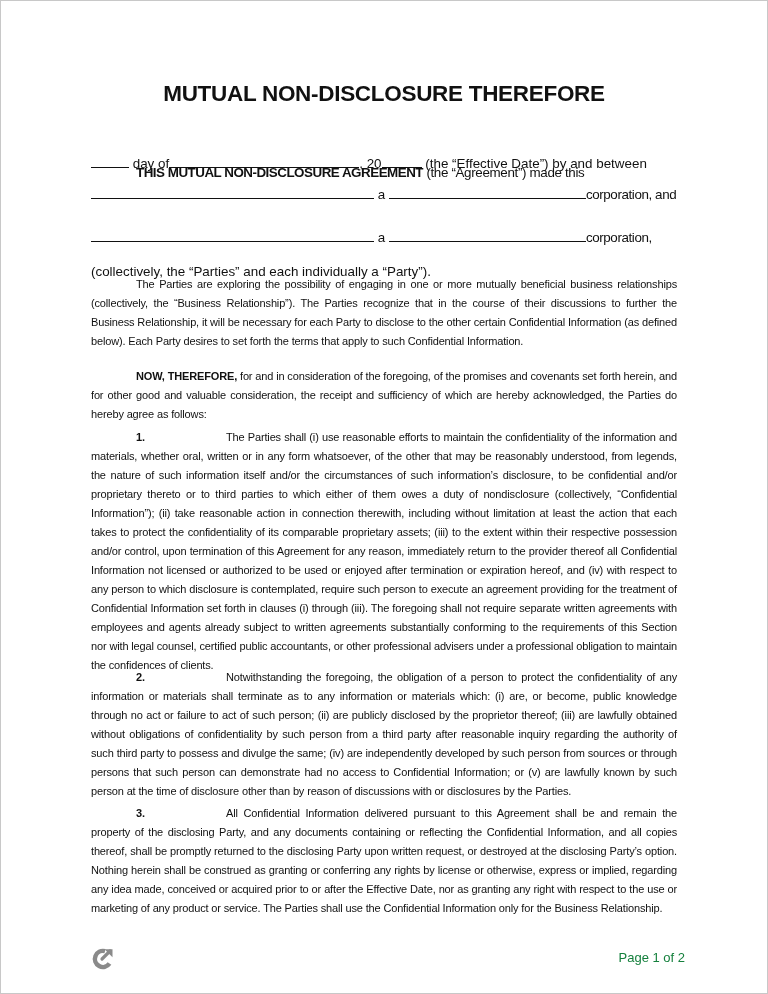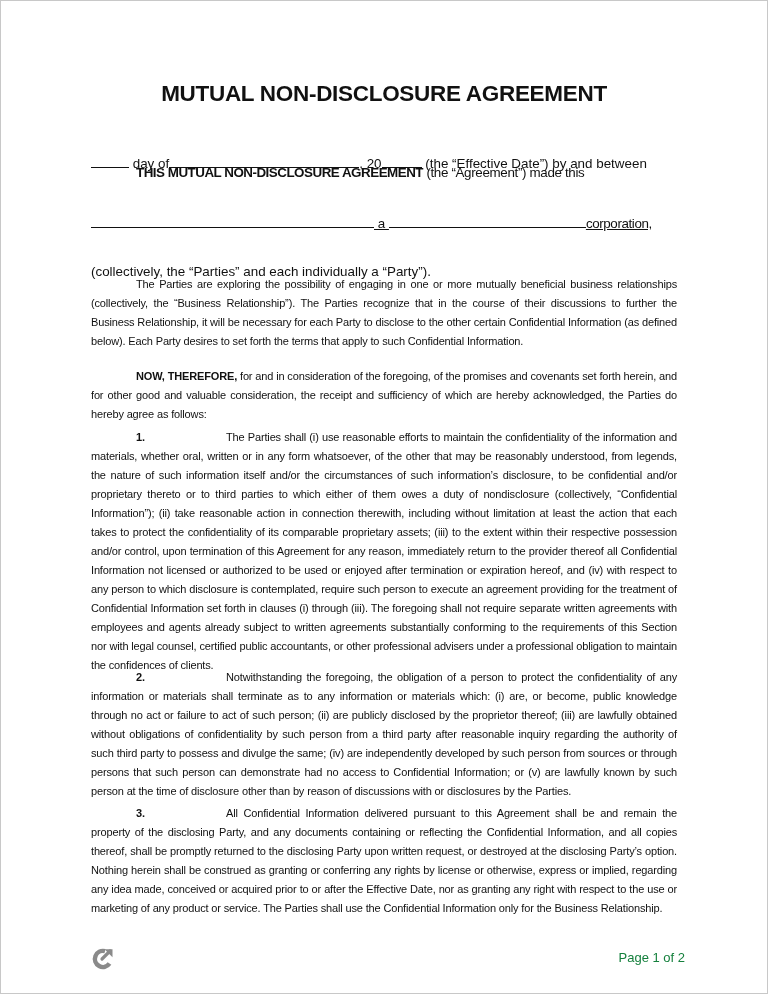--- a/index.html
+++ b/index.html
@@ -19,21 +19,21 @@
   }
   .line {
     position: absolute; left: 90px; width: 600px;
     font-size: 13.4px; line-height: 15.3px; white-space: nowrap;
   }
   .intro { top: 123px; left: 135px; letter-spacing: -0.35px; margin-top: 41px; }
   .intro b { font-weight: bold; letter-spacing: -0.5px; }
   .blank { display: inline-block; border-bottom: 1px solid #111; height: 12px; vertical-align: baseline; }
   .row-date { top: 154px; }
   .row-party1 { top: 185px; }
-  .row-party2 { top: 214px; text-decoration: underline; }
+  .row-party2 { top: 228px; }
   .row-collective { top: 263px; }
   .para {
     position: absolute; left: 90px; width: 586px;
     font-size: 11px; line-height: 19px; text-align: justify; text-align-last: left;
     letter-spacing: -0.15px;
   }
   .para .indent { display: inline-block; width: 45px; }
   .para .num { display: inline-block; width: 90px; font-weight: bold; padding-left: 45px; box-sizing: content-box; }
   .para b { font-weight: bold; margin-top: 16px; }
   .p-explore { top: 274px; }
@@ -45,30 +45,33 @@
   .footer-page {
     position: absolute; right: 82px; top: 949px;
     font-size: 13px; color: #15803d;
   }
 </style>
 </head>
 <body>
 
 <div class="page">
 
-  <div class="title">MUTUAL NON-DISCLOSURE AGREEMENT</div>
+  <div class="title">MUTUAL NON-DISCLOSURE THEREFORE</div>
 
   <div class="line intro">
     <b>THIS MUTUAL NON-DISCLOSURE AGREEMENT</b><span> (the “Agreement”) made this</span>
   </div>
 
   <div class="line row-date">
     <span class="blank" style="width:38px"></span><span> day of</span><span class="blank" style="width:190px"></span><span>, 20</span><span class="blank" style="width:40px"></span><span> (the “Effective Date”) by and between</span>
   </div>
 
+  <div class="line row-party1">
+    <span class="blank" style="width:283px"></span><span> a </span><span class="blank" style="width:197px"></span><span style="letter-spacing:-0.4px">corporation, and</span>
+  </div>
 
   <div class="line row-party2">
     <span class="blank" style="width:283px"></span><span> a </span><span class="blank" style="width:197px"></span><span style="letter-spacing:-0.4px">corporation,</span>
   </div>
 
   <div class="line row-collective">(collectively, the “Parties” and each individually a “Party”).</div>
 
   <div class="para p-explore">
     <span class="indent"></span><span>The Parties are exploring the possibility of engaging in one or more mutually beneficial business relationships (collectively, the “Business Relationship”).  The Parties recognize that in the course of their discussions to further the Business Relationship, it will be necessary for each Party to disclose to the other certain Confidential Information (as defined below). Each Party desires to set forth the terms that apply to such Confidential Information.</span>
   </div>

